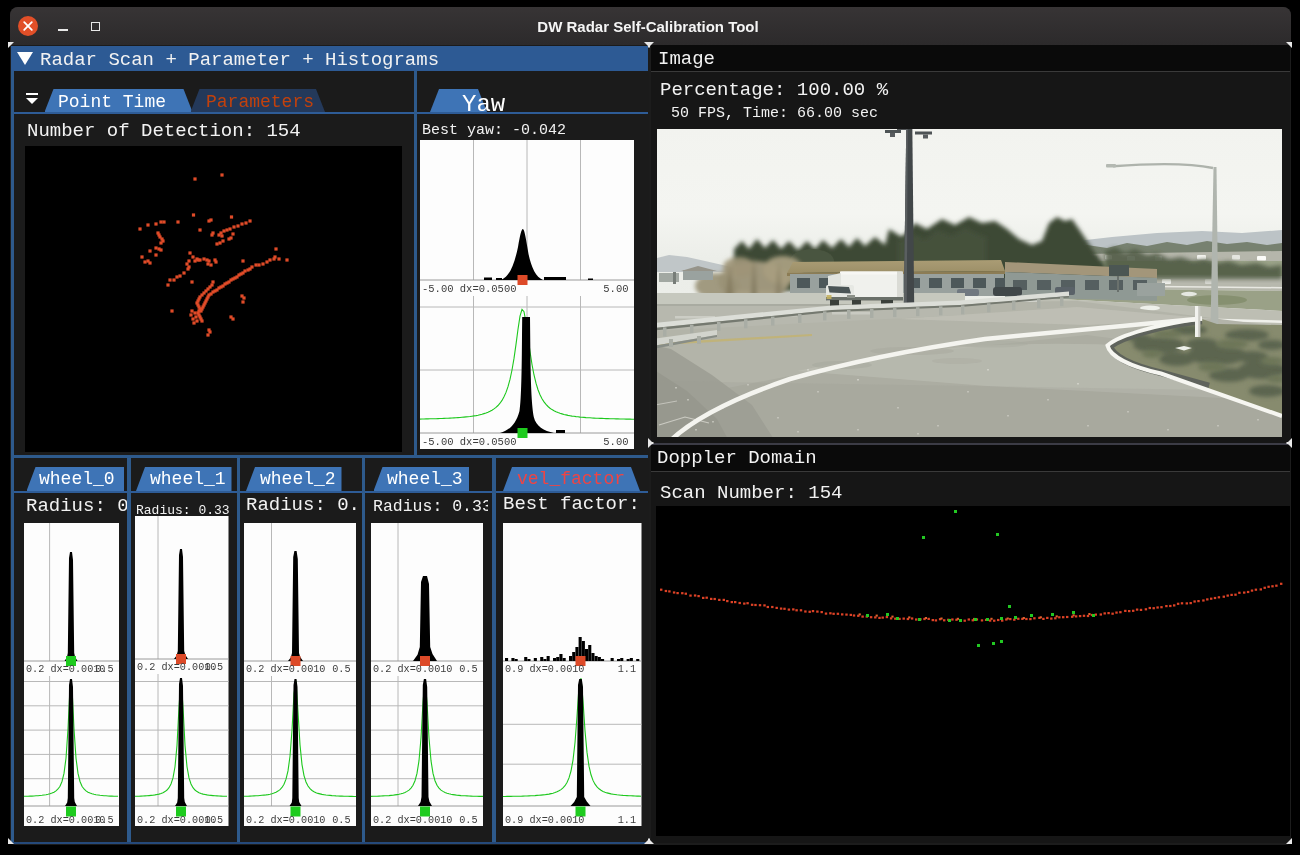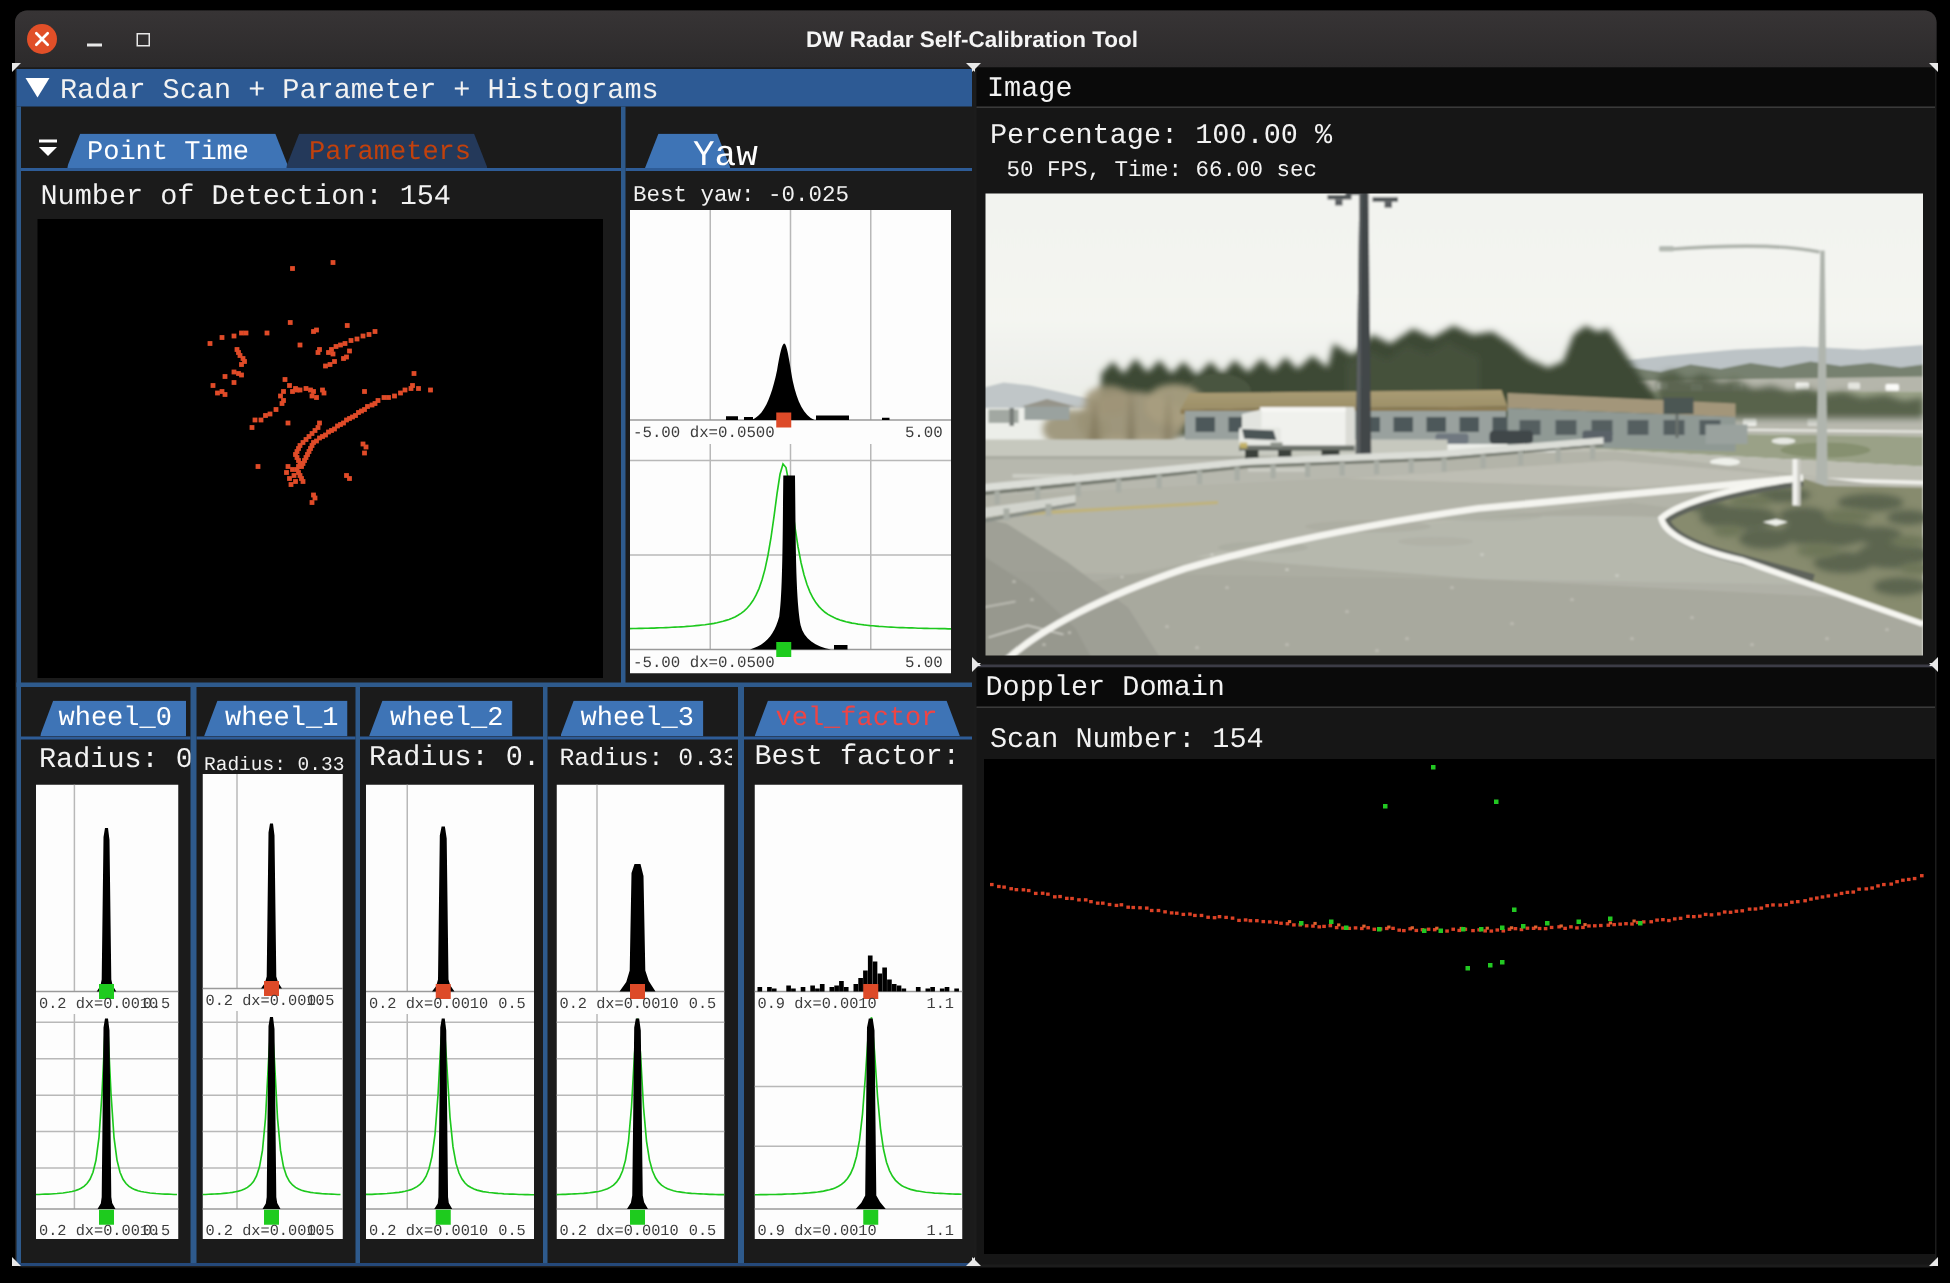--- a/index.html
+++ b/index.html
@@ -42,21 +42,21 @@
 <div class="abs" style="left:417px;top:112px;width:231px;height:2px;background:#2e5c97;"></div>
 <div class="abs" style="left:26px;top:93px;width:12px;height:2px;background:#fff;"></div>
 <div class="abs" style="left:26px;top:98px;width:0;height:0;border-left:6px solid transparent;border-right:6px solid transparent;border-top:6.5px solid #fff;"></div>
 <div class="abs" style="left:44.5px;top:89px;width:148.0px;height:23px;background:#3e74b6;clip-path:polygon(9px 0, calc(100% - 9px) 0, 100% 100%, 0 100%);"></div>
 <div class="abs mono" style="left:58px;top:93px;font-size:18px;color:#ffffff;">Point Time</div>
 <div class="abs" style="left:190.5px;top:89px;width:134.5px;height:23px;background:#24395a;clip-path:polygon(9px 0, calc(100% - 9px) 0, 100% 100%, 0 100%);"></div>
 <div class="abs mono" style="left:206px;top:93px;font-size:18px;color:#c2410c;">Parameters</div>
 <div class="abs" style="left:430px;top:89px;width:57px;height:23px;background:#3e74b6;clip-path:polygon(9px 0, calc(100% - 9px) 0, 100% 100%, 0 100%);"></div>
 <div class="abs mono" style="left:441px;top:93px;font-size:24px;color:#ffffff;margin-left:21px;">Yaw</div>
 <div class="abs mono" style="left:27px;top:122px;font-size:19px;">Number of Detection: 154</div>
-<div class="abs mono" style="left:422px;top:123px;font-size:15px;">Best yaw: -0.025</div>
+<div class="abs mono" style="left:422px;top:123px;font-size:15px;">Best yaw: -0.042</div>
 <div class="abs" style="left:25px;top:146px;width:377px;height:306px;background:#000;"></div>
 <svg class="abs" style="left:25px;top:146px;" width="377" height="306" viewBox="0 0 377 306">
     <rect x="168.4" y="31.4" width="3.2" height="3.2" fill="#e04b28"></rect>
     <rect x="195.4" y="27.4" width="3.2" height="3.2" fill="#e04b28"></rect>
     <rect x="166.9" y="67.4" width="3.2" height="3.2" fill="#e04b28"></rect>
     <rect x="204.9" y="69.4" width="3.2" height="3.2" fill="#e04b28"></rect>
     <rect x="151.4" y="74.4" width="3.2" height="3.2" fill="#e04b28"></rect>
     <rect x="182.4" y="73.4" width="3.2" height="3.2" fill="#e04b28"></rect>
     <rect x="184.4" y="72.4" width="3.2" height="3.2" fill="#e04b28"></rect>
     <rect x="134.4" y="74.4" width="3.2" height="3.2" fill="#e04b28"></rect>

